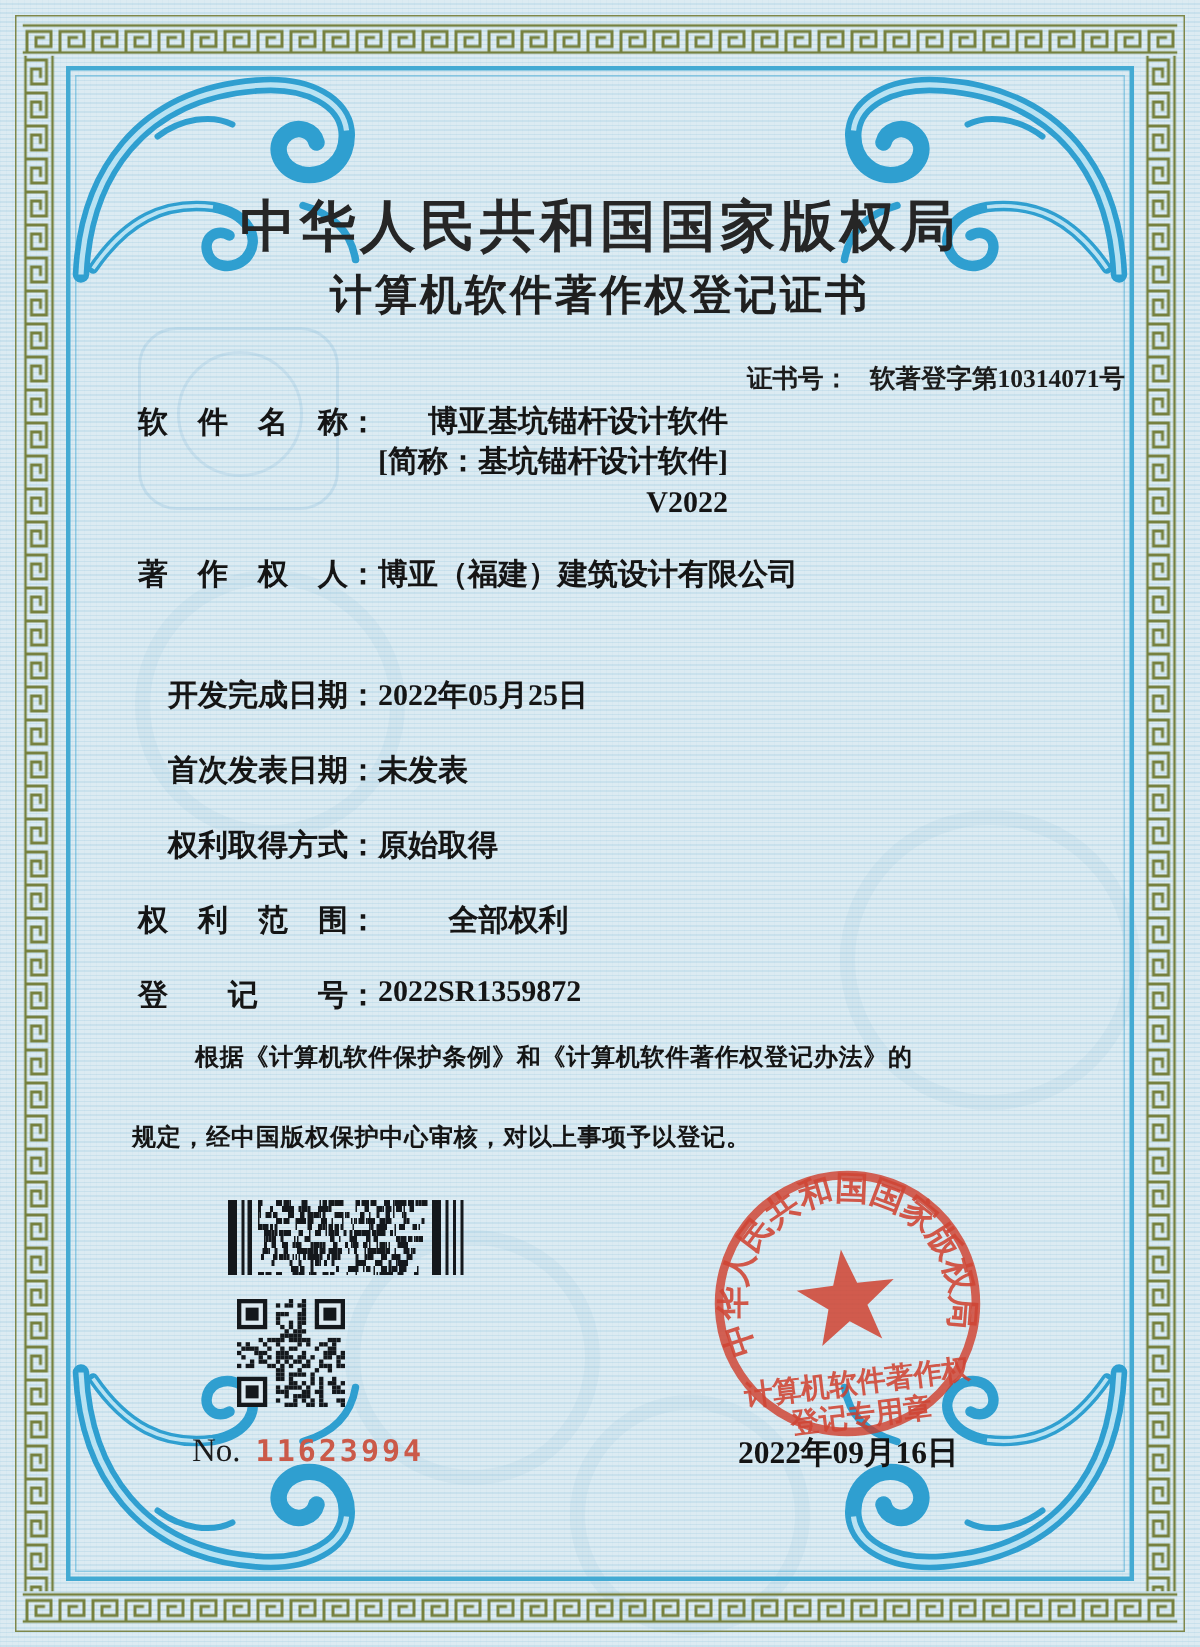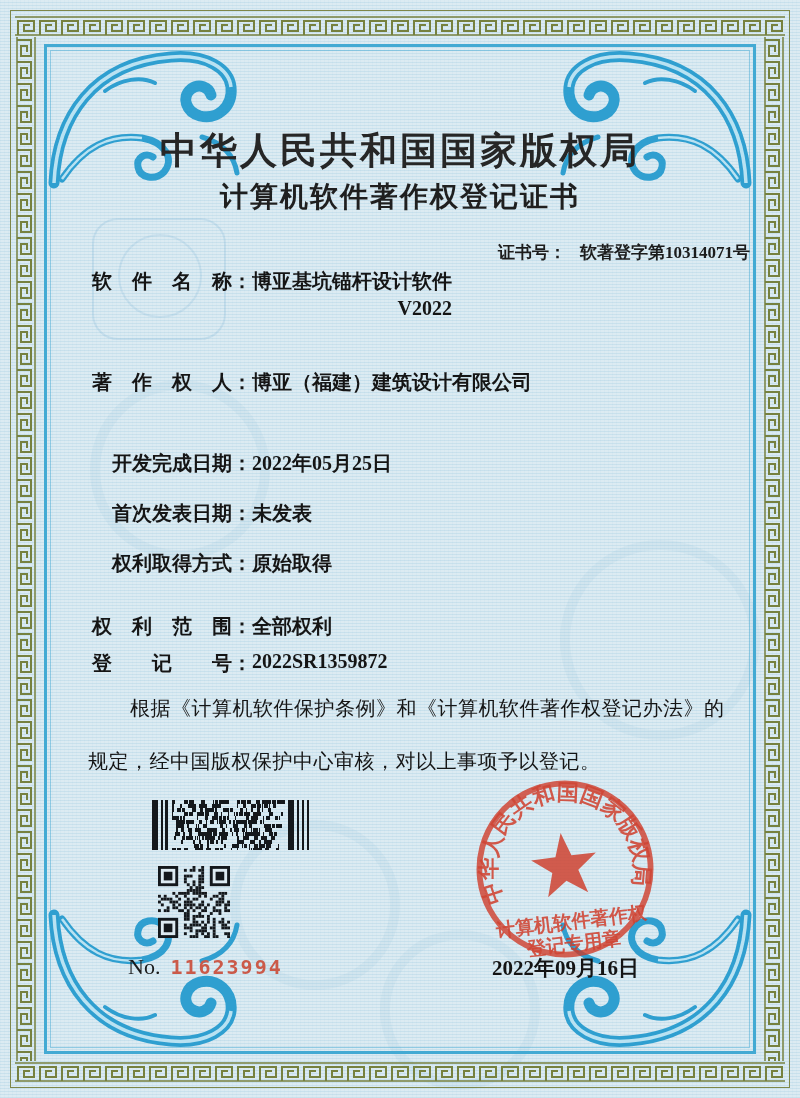--- a/index.html
+++ b/index.html
@@ -37,21 +37,21 @@
     font-size:37px; font-weight:bold; letter-spacing:3px; color:#262626;}
   .cert-title{position:absolute; top:178px; left:0; width:100%; text-align:center;
     font-size:28px; font-weight:bold; letter-spacing:2px; color:#1f1f1f;}
   .certno{position:absolute; top:241px; left:498px; font-size:17px; font-weight:bold; color:#1c1c1c;}
   .certno .v{margin-left:14px;}
   .row{position:absolute; left:88px; display:flex; align-items:flex-start;
     font-size:20px; color:#151515;}
   .row .lbl{font-weight:bold; width:164px; flex:0 0 164px; white-space:nowrap;text-align:right;}
   .row .val{font-weight:600; margin-left:0;text-align:right;}
   .val-lines div{line-height:27px; font-weight:600;}
-  .stmt{position:absolute; left:88px; width:634px; font-size:20px; font-weight:400;
+  .stmt{position:absolute; left:88px; width:634px; font-size:16px; font-weight:700;
     color:#151515; letter-spacing:.5px;}
   .stmt.l1{top:695px; padding-left:42px;}
   .stmt.l2{top:748px;}
   .serial{position:absolute; top:954px; left:128px; font-size:22px; color:#1b1b1b;}
   .serial .num{font-family:"DejaVu Sans Mono","Liberation Mono",monospace;
     color:#cb5a49; font-size:20px; letter-spacing:2px; margin-left:10px; font-weight:bold;}
   .issue-date{position:absolute; top:954px; left:492px; font-size:21px; font-weight:600; color:#141414;}
   
   .barcode{position:absolute; left:152px; top:800px; width:160px; height:50px;}
   .qrcode{position:absolute; left:158px; top:866px; width:72px; height:72px;}
@@ -183,40 +183,41 @@
   <div class="cert-title">计算机软件著作权登记证书</div>
 
   <div class="certno">
     <span>证书号：</span><span class="v">软著登字第10314071号</span>
   </div>
 
   <div class="row" style="top:268px;">
     <span class="lbl">软　件　名　称：</span>
     <span class="val val-lines">
       <div>博亚基坑锚杆设计软件</div>
+      <div>[简称：基坑锚杆设计软件]</div>
       <div>V2022</div>
     </span>
   </div>
   <div class="row" style="top:369px;">
     <span class="lbl">著　作　权　人：</span>
     <span class="val">博亚（福建）建筑设计有限公司</span>
   </div>
   <div class="row" style="top:450px;">
     <span class="lbl">开发完成日期：</span>
     <span class="val">2022年05月25日</span>
   </div>
   <div class="row" style="top:500px;">
     <span class="lbl">首次发表日期：</span>
     <span class="val">未发表</span>
   </div>
   <div class="row" style="top:550px;">
     <span class="lbl">权利取得方式：</span>
     <span class="val">原始取得</span>
   </div>
-  <div class="row" style="top:613px;">
+  <div class="row" style="top:600px;gap:47px;">
     <span class="lbl">权　利　范　围：</span>
     <span class="val">全部权利</span>
   </div>
   <div class="row" style="top:650px;">
     <span class="lbl">登　　记　　号：</span>
     <span class="val">2022SR1359872</span>
   </div>
 
   <div class="stmt l1">根据《计算机软件保护条例》和《计算机软件著作权登记办法》的</div>
   <div class="stmt l2">规定，经中国版权保护中心审核，对以上事项予以登记。</div>

